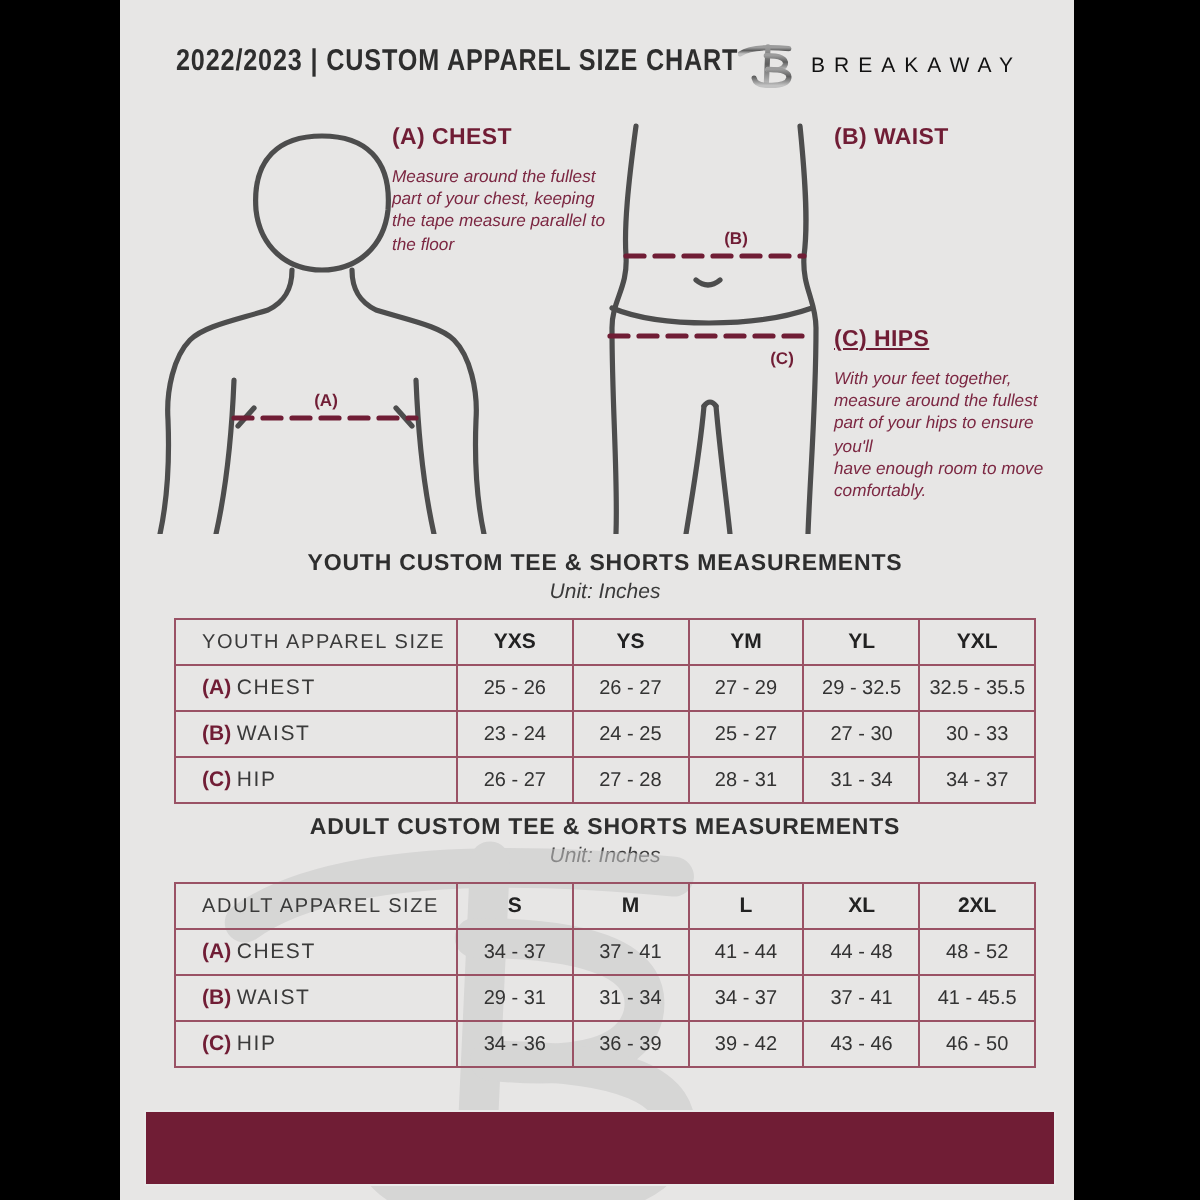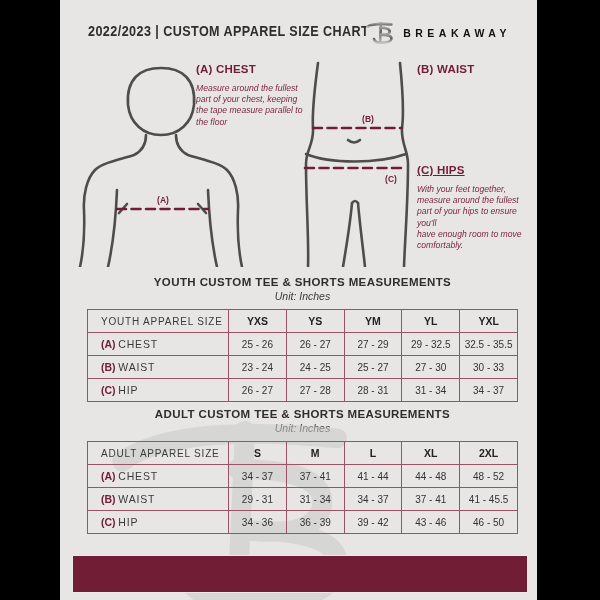--- a/index.html
+++ b/index.html
@@ -27,21 +27,21 @@
     position:absolute; left:28px; top:22px;
     font-size:15px; font-weight:700; color:var(--ink);
     letter-spacing:.5px; white-space:nowrap;
     transform:scaleX(.84); transform-origin:left center;
   }
   .brand{
     position:absolute; right:26px; top:20px;
     display:flex; align-items:center; gap:7px;
   }
   .brand-name{
-    font-size:10.5px; font-weight:700; color:#111;
+    font-size:10.5px; font-weight:400; color:#111;
     letter-spacing:4.5px; white-space:nowrap;
   }
   .logo-b{width:30px;height:26px;}
   .logo-b path{fill:none;stroke:url(#silver);stroke-width:3;stroke-linecap:round;}
   
   .guide-head{
     position:absolute; font-size:11.5px; font-weight:700; color:var(--maroon);
     letter-spacing:.2px;
   }
   .guide-body{

